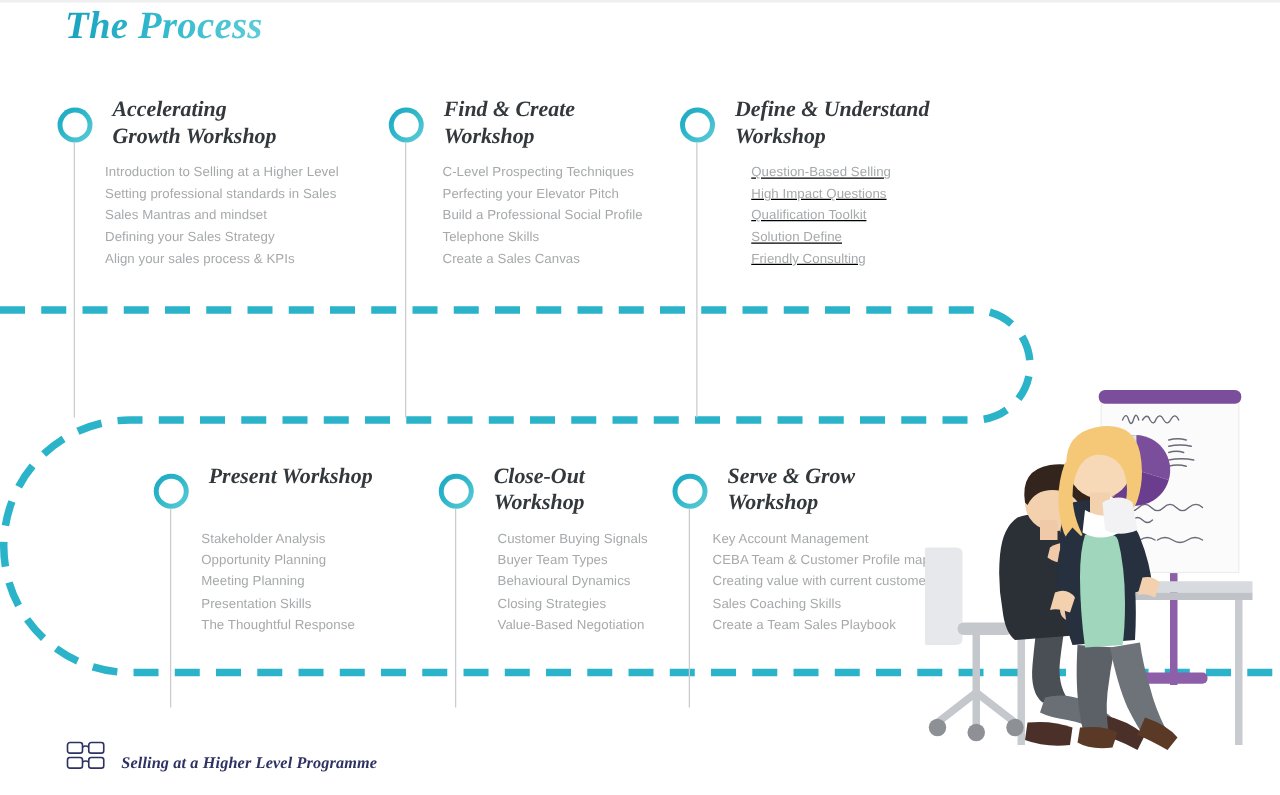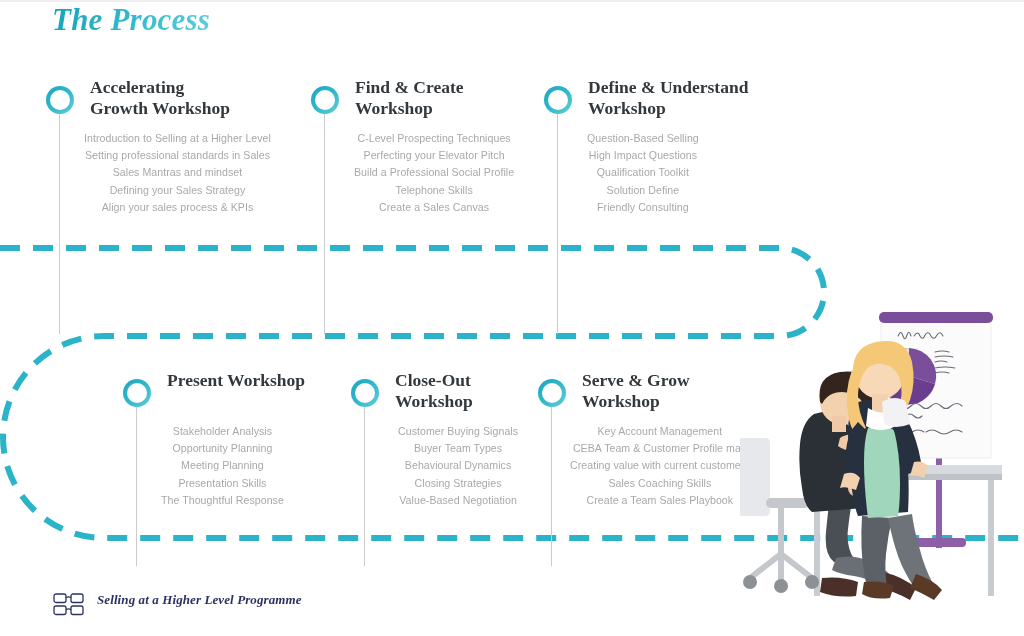--- a/index.html
+++ b/index.html
@@ -27,47 +27,47 @@
   }
 
   
   #path-layer { position:absolute; left:0; top:0; width:1024px; height:636px; }
 
   
   .workshop { position:absolute; }
   .ws-head {
     position:absolute; left:44px; top:-9px;
     font-family:"Liberation Serif", serif;
-    font-weight:bold;
+    font-style:italic; font-weight:bold;
     font-size:17.5px; line-height:21px;
     color:#33383c; white-space:nowrap;
   }
   .ws-list { position:absolute; left:0; top:0; }
   .ws-item {
     font-family:"Liberation Sans", sans-serif;
     font-size:10.6px; line-height:17.2px;
-    color:#a6a9ab; white-space:nowrap; letter-spacing:.05px;text-align:center;
+    color:#a6a9ab; white-space:nowrap; letter-spacing:.05px;
   }
 
   
   .ring {
     position:absolute; width:28px; height:28px; border-radius:50%;
     background:linear-gradient(135deg,#1ba7c4 0%,#2db6c9 45%,#63cdd8 100%);
     display:block;
   }
   .ring::after{
     content:""; position:absolute; left:4px; top:4px;
     width:20px; height:20px; border-radius:50%; background:#fff;
   }
   
   .stem { position:absolute; width:1px; background:#c9cccf; }
 
   
   .footer { position:absolute; left:52px; top:592px; display:flex;
-            align-items:flex-start; gap:11px; }
+            align-items:flex-end; gap:11px; }
   .footer-text {
     font-family:"Liberation Serif", serif;
     font-style:italic; font-weight:bold; font-size:13px;
     color:#2e3263; letter-spacing:.1px; white-space:nowrap;
   }
 
   
   #illustration { position:absolute; left:740px; top:310px;
                   width:284px; height:290px; }
 </style>
@@ -120,21 +120,21 @@
     </div>
   </div>
 
   <div class="workshop" style="left:544px; top:86px;">
     <span class="ring"></span>
     <span class="stem" style="left:13px; top:28px; height:220px;"></span>
     <div class="ws-head">
       <div>Define &amp; Understand</div>
       <div>Workshop</div>
     </div>
-    <div class="ws-list" style="left:43px; top:44px;">
+    <div class="ws-list" style="left:57px; top:44px;text-decoration:underline;">
       <div class="ws-item">Question-Based Selling</div>
       <div class="ws-item">High Impact Questions</div>
       <div class="ws-item">Qualification Toolkit</div>
       <div class="ws-item">Solution Define</div>
       <div class="ws-item">Friendly Consulting</div>
     </div>
   </div>
 
   <div class="workshop" style="left:123px; top:379px;">
     <span class="ring"></span>

